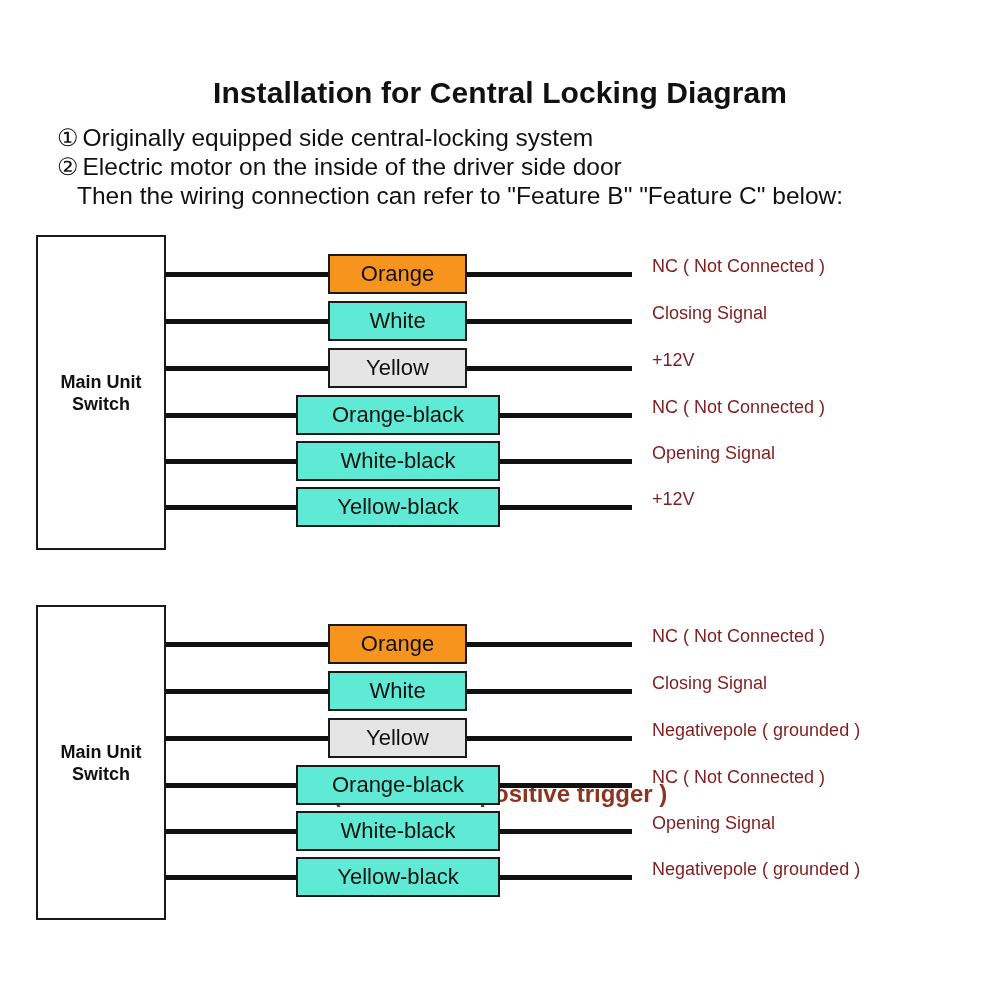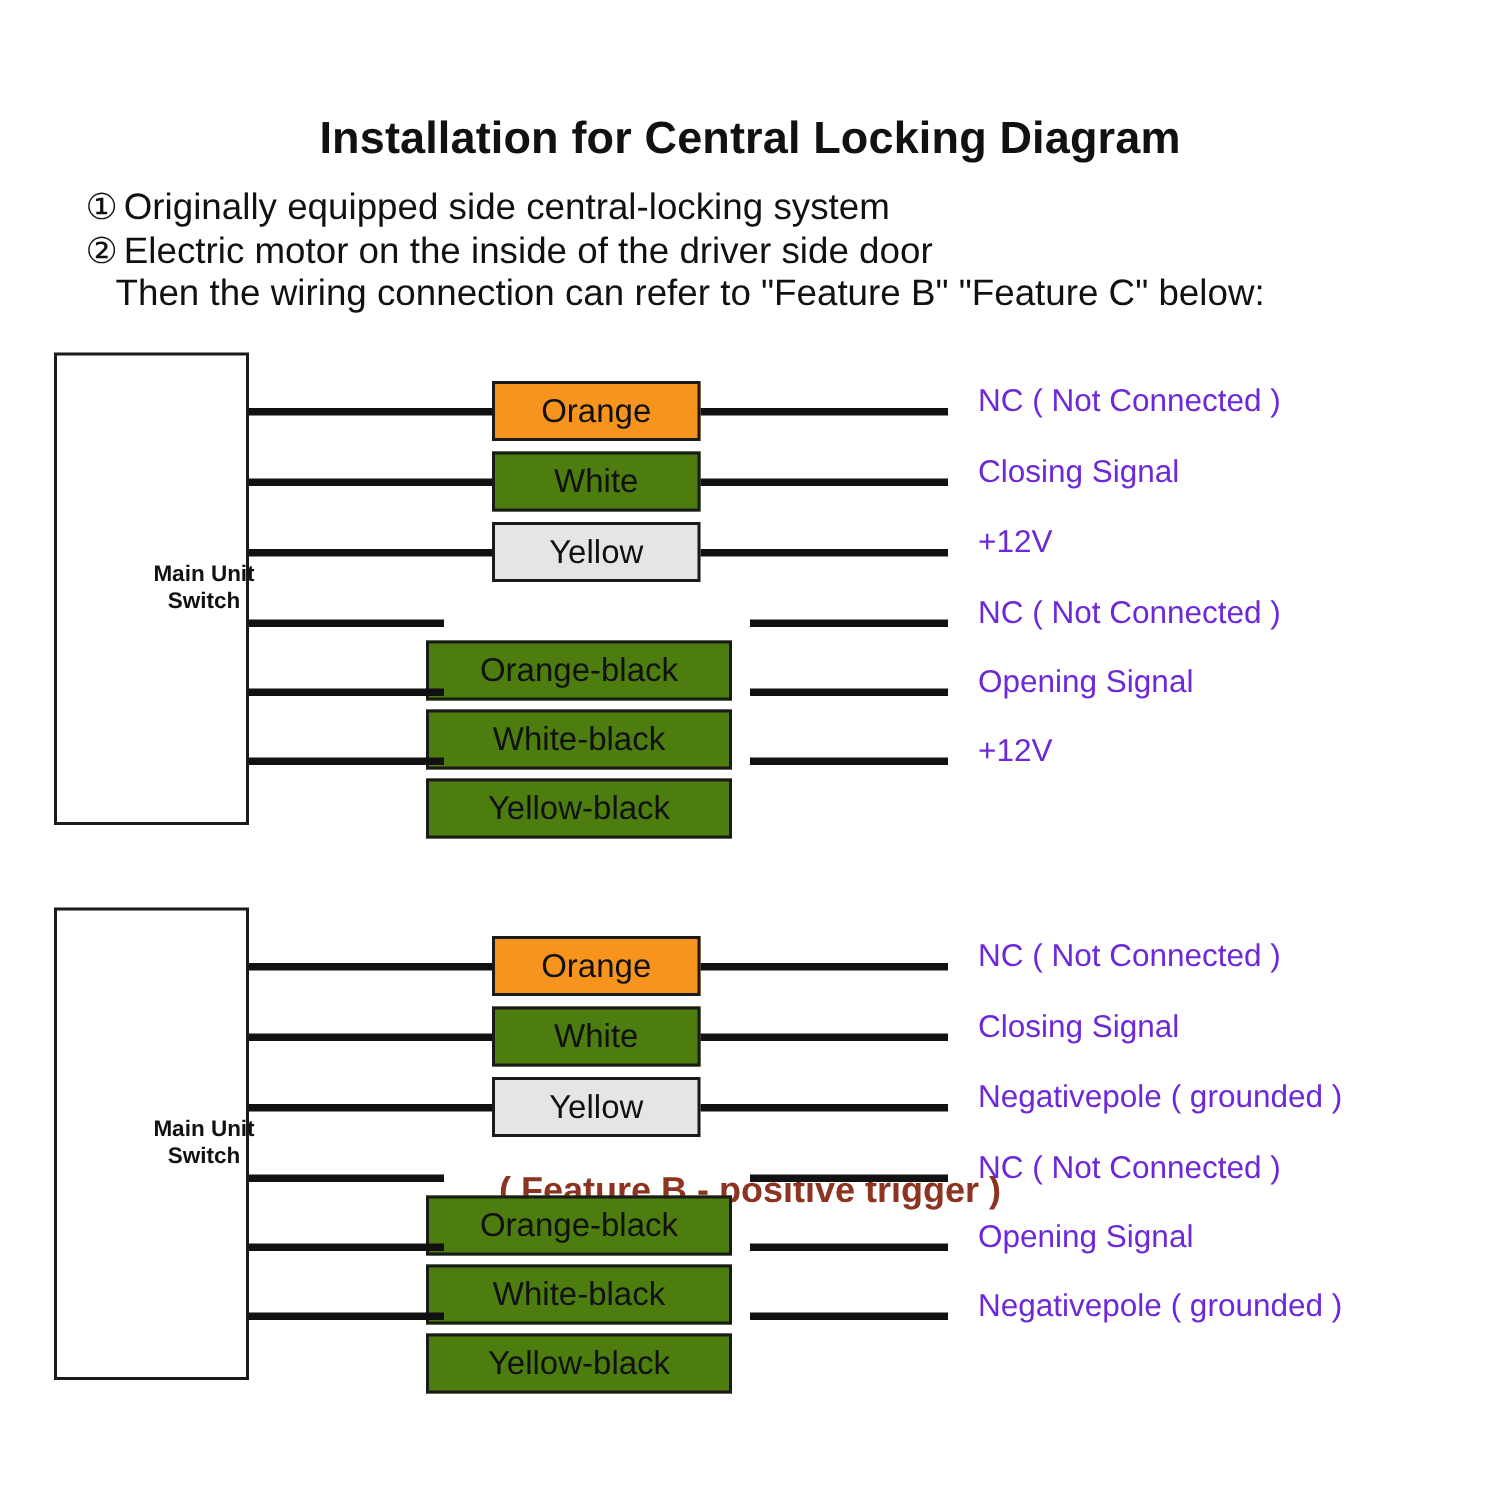--- a/index.html
+++ b/index.html
@@ -68,25 +68,24 @@
     background: #ffffff;
     box-sizing: border-box;
   }
   .unit-box-label {
     position: absolute;
     left: 0;
     top: 50%;
     transform: translateY(-50%);
     width: 100%;
     text-align: center;
-    font-size: 15px;
+    font-size: 18px;
     font-weight: bold;
     line-height: 1.25;
     color: #111111;
-    padding-left: 35px;
   }
   .unit-box-label .ln {
     display: block;
   }
 
   
   .wire-row {
     position: absolute;
     left: 0;
     width: 1000px;
@@ -116,40 +115,39 @@
     font-size: 22px;
     line-height: 36px;
     color: #111111;
     white-space: nowrap;
   }
   .wire-chip.narrow {
     left: 328px;
     width: 139px;
   }
   .wire-chip.wide {
-    left: 284px;
+    left: 296px;
     width: 204px;
-    margin-top: 32px;
   }
   .wire-chip.orange { background: #F7941E; }
   .wire-chip.yellow { background: #e5e5e5; }
-  .wire-chip.white  { background: #4d7c0f; }
+  .wire-chip.white  { background: #5eead4; }
 
   .wire-left.narrow  { width: 162px; }
   .wire-left.wide    { width: 130px; }
   .wire-right.narrow { left: 467px; width: 165px; }
   .wire-right.wide   { left: 500px; width: 132px; }
 
   .wire-signal {
     position: absolute;
     left: 652px;
     top: 26px;
-    font-size: 21px;
+    font-size: 18px;
     white-space: nowrap;
-    color: #6d28d9;
+    color: #7f1d1d;
   }
 
   .feature-caption {
     position: absolute;
     left: 0;
     width: 1000px;
     text-align: center;
     font-size: 24px;
     font-weight: bold;
     color: #8C3420;

